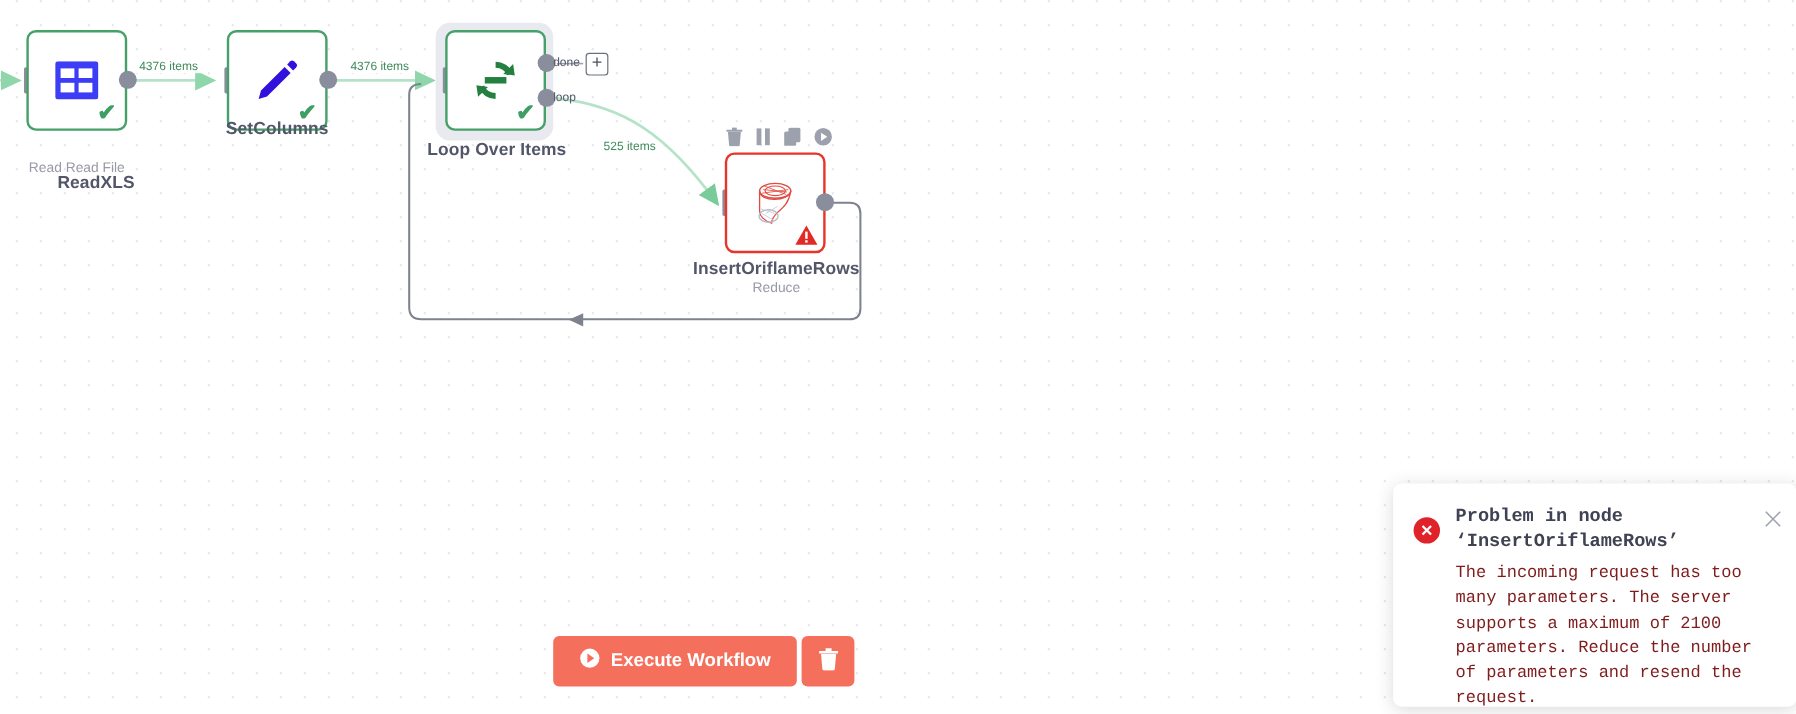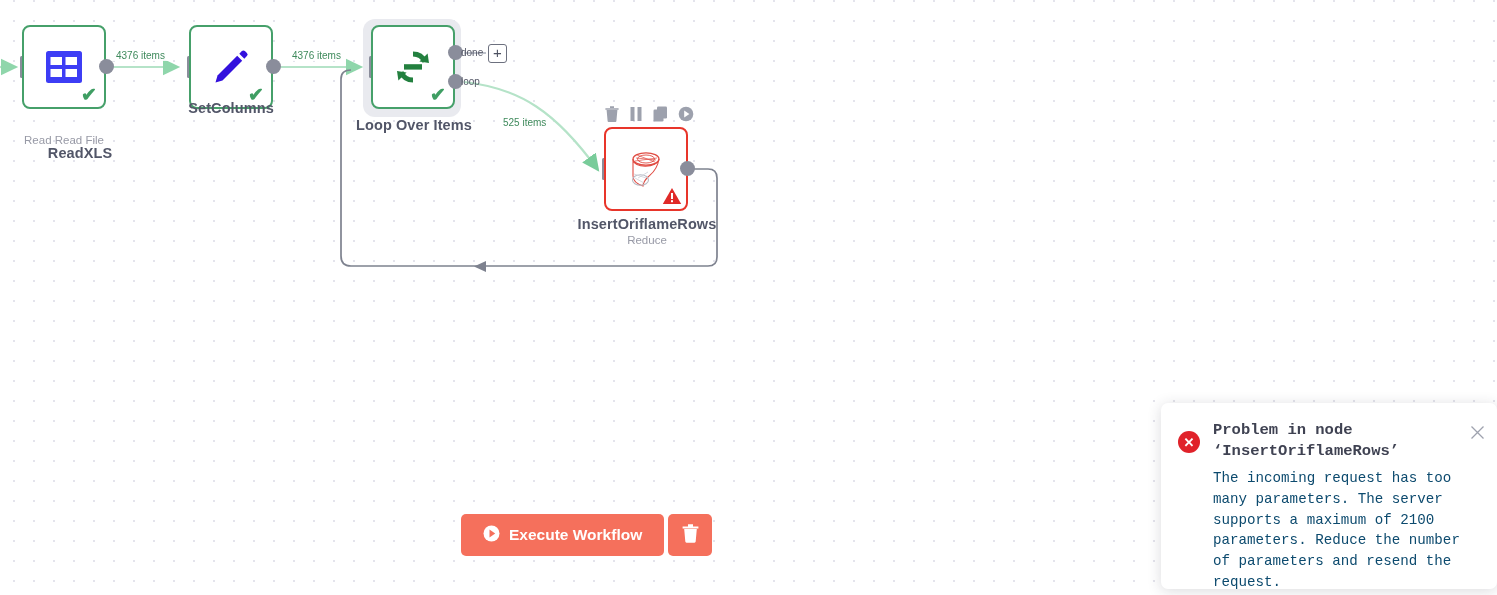--- a/index.html
+++ b/index.html
@@ -100,21 +100,21 @@
     white-space: nowrap;
   }
   
   .node-toolbar {
     position: absolute;
     display: flex; gap: 10px; align-items: center;
   }
   .node-toolbar svg { display: block; }
 
   
-  .exec-row { position: absolute; display: flex; align-items: center; gap: 4px; }
+  .exec-row { position: absolute; display: flex; align-items: center; gap: 4px; margin-top: 16px; }
   .exec-btn {
     display: flex; align-items: center; gap: 9px;
     height: 42px; padding: 0 22px;
     border: none; border-radius: 5px;
     background: #f5705c;
     color: #ffffff;
     font-size: 15.5px; font-weight: bold;
     font-family: "Liberation Sans", sans-serif;
     cursor: pointer;
   }
@@ -143,21 +143,21 @@
     background: #e0222a;
     display: flex; align-items: center; justify-content: center;
     color: #fff; font-size: 13px; font-weight: bold; line-height: 1;
   }
   #toast .toast-body { flex: 1 1 auto; padding-right: 14px; font-family: Liberation Mono, monospace; }
   #toast .toast-title {
     font-size: 15.5px; font-weight: bold; color: #3f4252;
     line-height: 1.38; margin: 0 0 5px 0;
   }
   #toast .toast-msg {
-    font-size: 14.2px; color: #0c4a6e; line-height: 1.47; margin: 0;
+    font-size: 14.2px; color: #7f1d1d; line-height: 1.47; margin: 0;
   }
   #toast .toast-close {
     position: absolute; right: 12px; top: 22px;
     width: 15px; height: 15px; cursor: pointer;
   }
 </style>
 </head>
 <body>
 
 <div id="canvas">

